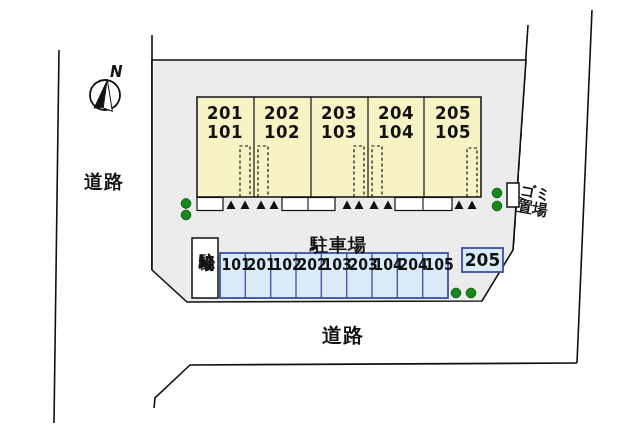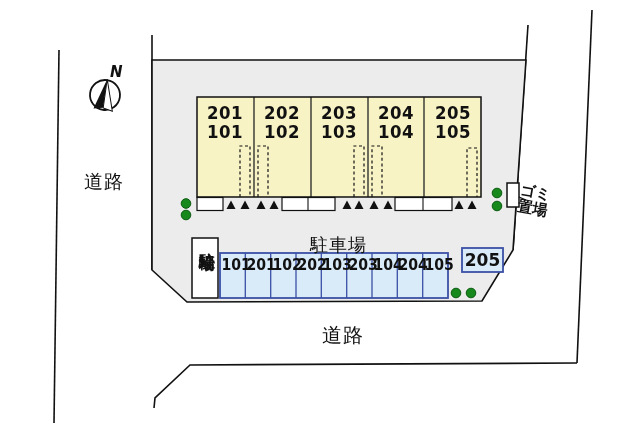--- a/index.html
+++ b/index.html
@@ -2,26 +2,26 @@
 <html><head>
 <meta charset="utf-8">
 <style>
   html,body{margin:0;padding:0;background:#ffffff;}
   #stage{
     position:relative;width:640px;height:426px;background:#ffffff;
     font-family:"DejaVu Sans",sans-serif;color:#111;overflow:hidden;
   }
   #plan-svg{position:absolute;left:0;top:0;}
   .txt{position:absolute;white-space:nowrap;}
-  .road-label{font-size:19px;font-weight:normal;letter-spacing:1px;}
+  .road-label{font-size:19px;font-weight:bold;letter-spacing:1px;}
   .unit-label{width:56px;text-align:center;font-size:18px;font-weight:bold;
     line-height:19px;letter-spacing:0.5px;transform:scaleX(.92);transform-origin:center;}
   .pk-num{width:25px;text-align:center;font-size:16px;font-weight:bold;
     line-height:19px;transform:scaleX(.88);transform-origin:center;}
-  .pk-title{font-size:18px;font-weight:normal;letter-spacing:1px;}
+  .pk-title{font-size:18px;font-weight:bold;letter-spacing:1px;}
   .v-label{writing-mode:vertical-rl;text-orientation:upright;
     font-size:16px;font-weight:bold;line-height:24px;letter-spacing:1px;}
   .n-label{font-size:15px;font-weight:bold;font-style:italic;}
   .sep-205{width:41px;text-align:center;font-size:17px;font-weight:bold;line-height:24px;}
   .garbage{transform:rotate(10deg);transform-origin:left top;
     font-size:15px;font-weight:bold;line-height:16px;letter-spacing:0;}
 </style>
 </head>
 <body>
 

